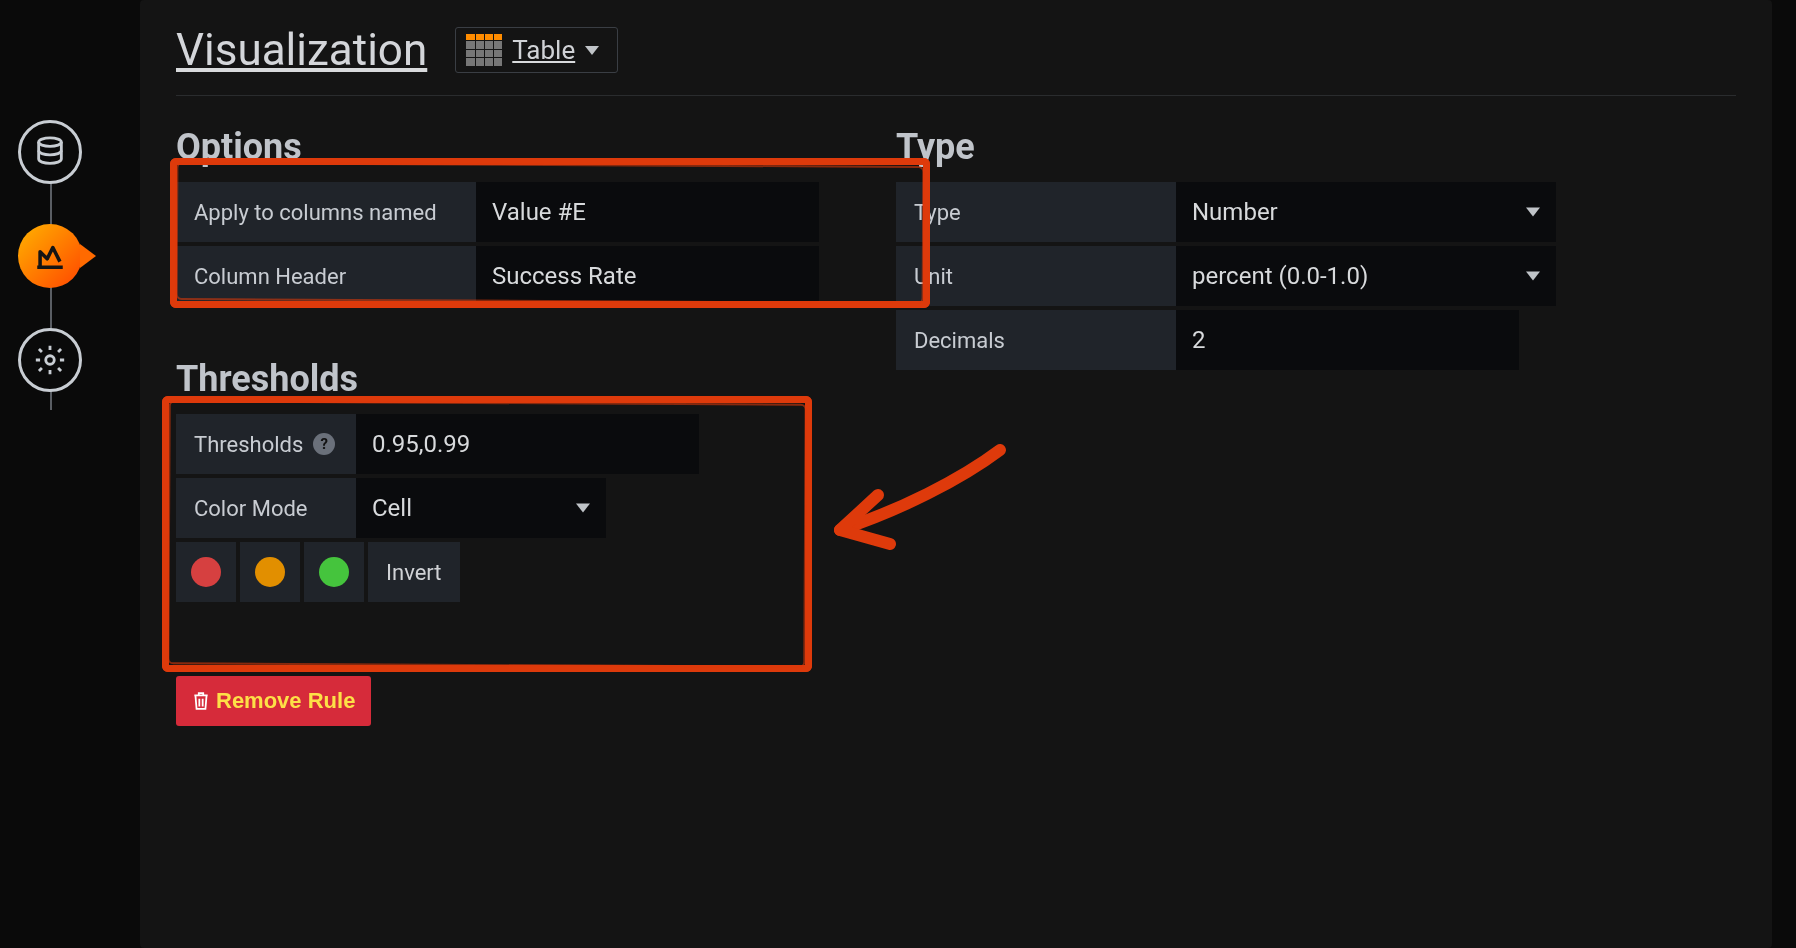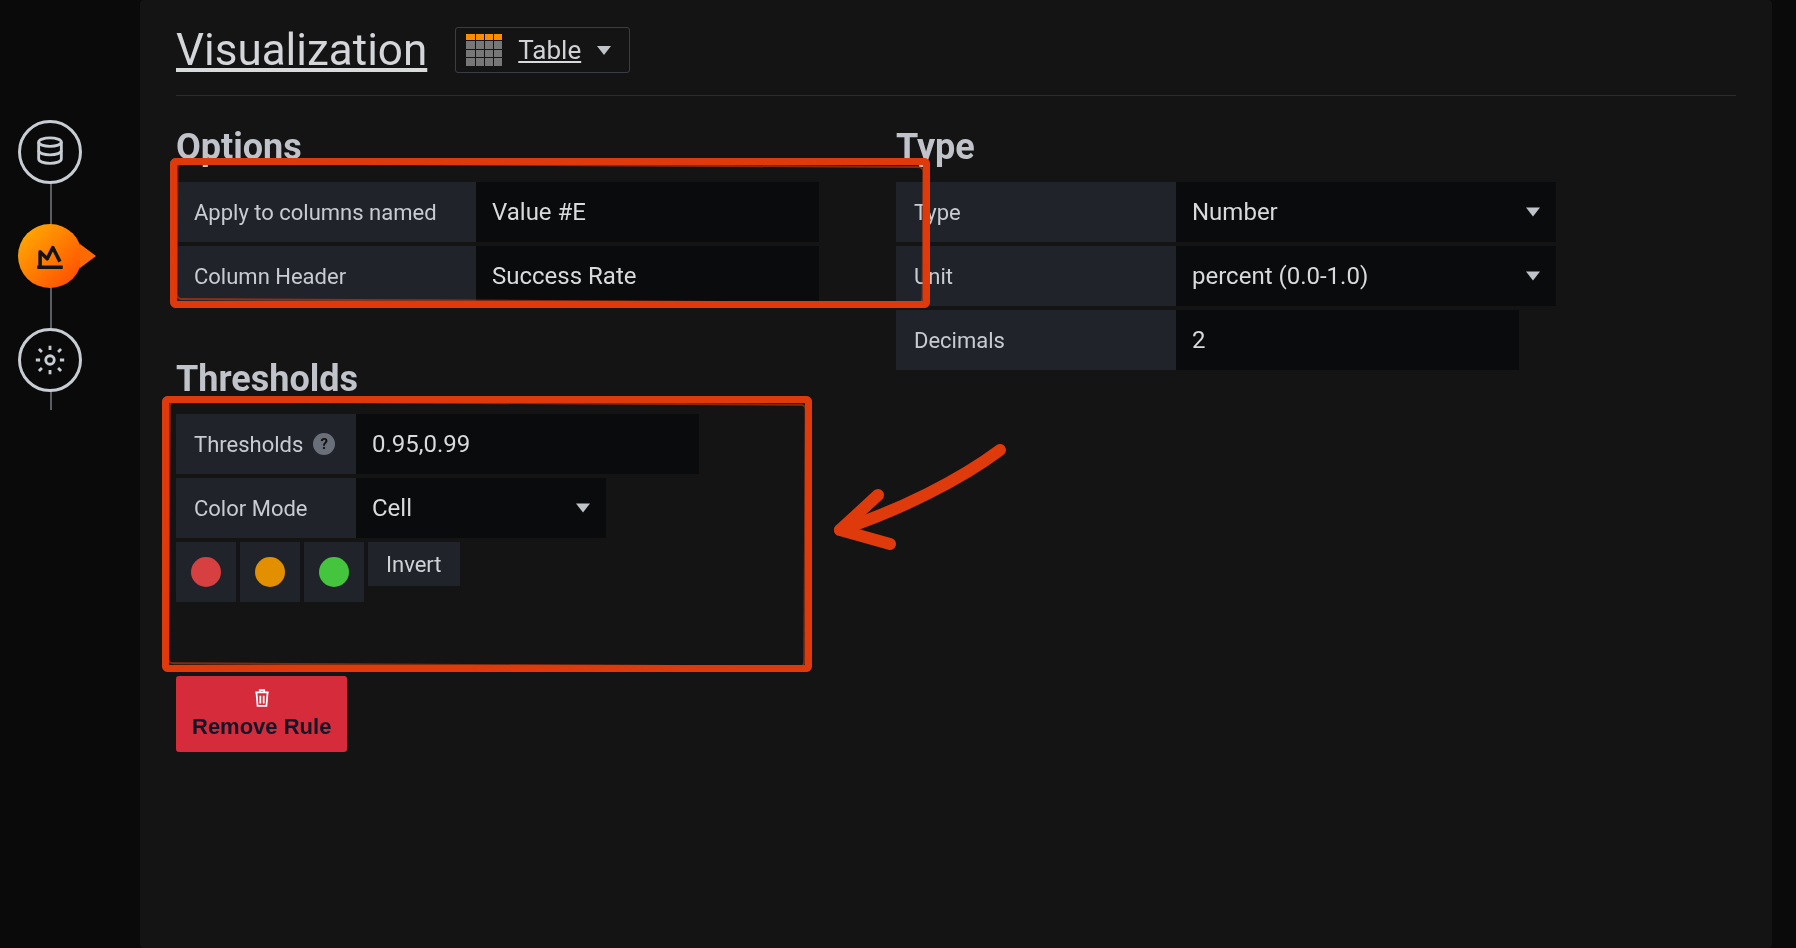--- a/index.html
+++ b/index.html
@@ -47,21 +47,21 @@
   .panel{
     position:absolute;left:140px;right:24px;top:0;bottom:0;background:var(--bg-panel);
     border-radius:4px;padding:24px 36px;
   }
   .panel::after{
     content:"";position:absolute;left:36px;right:36px;top:95px;height:1px;background:#2a2c2e;
   }
   .panel-header{display:flex;align-items:center;gap:28px;margin-bottom:50px;text-decoration:underline;}
   .panel-title{font-size:44px;font-weight:400;color:#d4d6da;}
   .viz-picker{
-    display:flex;align-items:center;gap:16px;border:1px solid #3a3e44;border-radius:3px;
+    display:flex;align-items:center;gap:10px;border:1px solid #3a3e44;border-radius:3px;
     padding:6px 18px 6px 10px;cursor:pointer;font-size:26px;color:#d0d2d6;
   }
   .viz-icon{width:36px;height:32px;display:flex;flex-direction:column;gap:1px;}
   .viz-icon .hdr{height:6px;display:flex;gap:1px;}
   .viz-icon .hdr span{flex:1;background:#ff8c00;}
   .viz-icon .bd{flex:1;display:flex;gap:1px;}
   .viz-icon .bd span{flex:1;background:#777;}
 
   .columns{display:flex;gap:80px;margin-top:10px;}
   .col{flex:0 0 auto;}
@@ -95,28 +95,28 @@
   }
   .toggle-knob{width:24px;height:24px;border-radius:50%;background:#555a62;margin-left:4px;}
 
   
   .thresholds-block{margin-top:52px;width:520px;}
   .color-swatch{
     width:30px;height:30px;border-radius:50%;cursor:pointer;
   }
   .swatch-wrap{display:flex;align-items:center;justify-content:center;width:60px;height:60px;background:var(--bg-row);}
   .invert-btn{
-    display:flex;align-items:center;justify-content:center;padding:0 18px;height:44px;
+    display:flex;align-items:center;justify-content:center;padding:0 18px;height:60px;
     background:var(--bg-row);color:#d0d2d6;font-size:22px;cursor:pointer;margin-left:4px;
   }
 
   .remove-btn{
-    display:inline-flex;align-items:center;gap:6px;background:var(--danger);color:#0f172a;
+    display:inline-flex;align-items:center;gap:6px;background:var(--danger);color:#fde047;
     border:none;border-radius:3px;padding:12px 16px;font-size:22px;font-weight:600;
-    cursor:pointer;margin-top:70px;flex-direction:column;
+    cursor:pointer;margin-top:70px;
   }
   .remove-btn svg{width:18px;height:20px;}
 
   
   .annot-box{
     position:absolute;border:7px solid var(--annot);border-radius:6px;pointer-events:none;
     filter:drop-shadow(0 0 0.5px var(--annot));
   }
   .annot-box::before{
     content:"";position:absolute;inset:-1px;border:2px solid var(--annot);opacity:.35;border-radius:6px;

